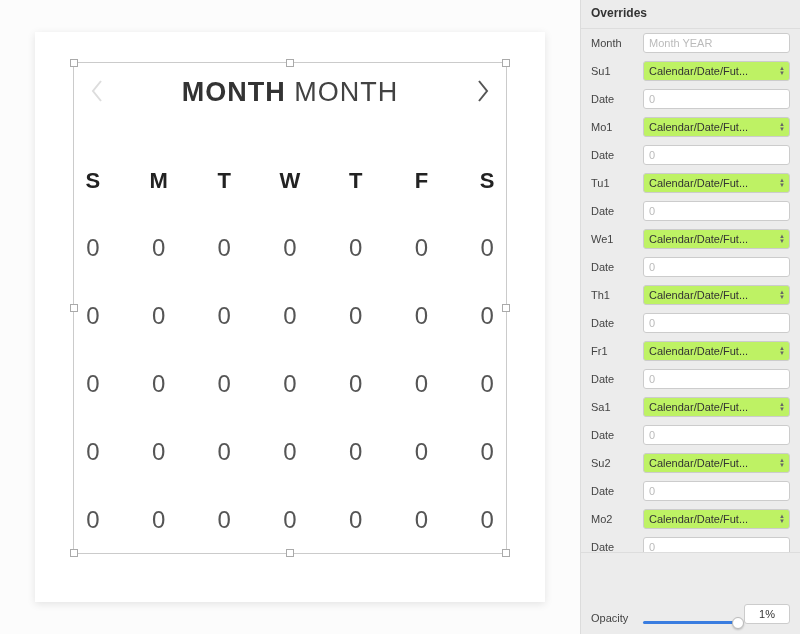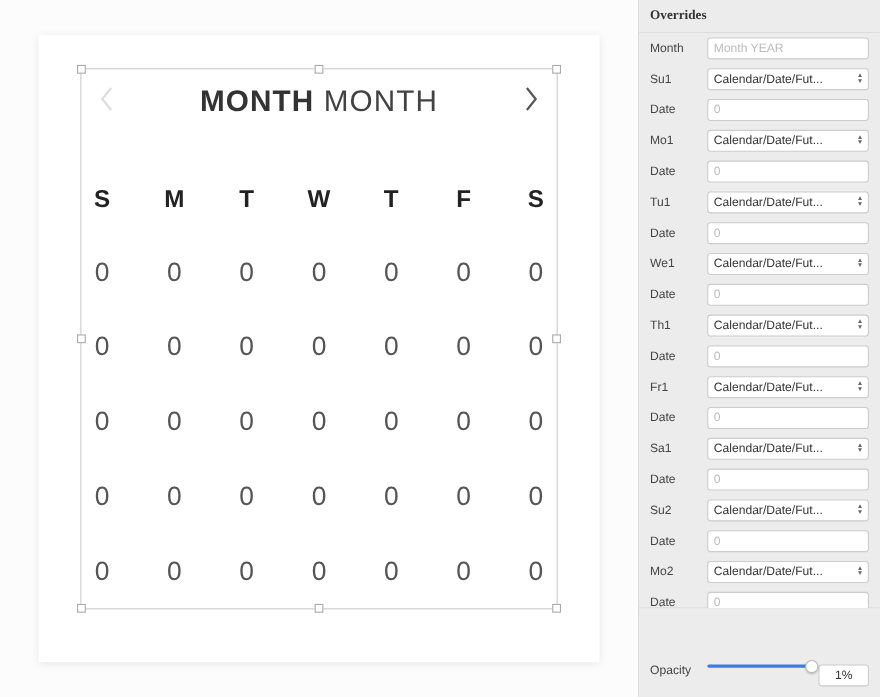--- a/index.html
+++ b/index.html
@@ -97,21 +97,20 @@
       font-size: 11px;
       color: #333;
       display: flex;
       flex-direction: column;
     }
     .section-title {
       font-weight: 600;
       padding: 6px 10px 8px;
       font-size: 12px;
       border-bottom: 1px solid #ddd;
-      font-family: Liberation Serif, serif;
     }
     .override-list {
       flex: 1;
       overflow-y: auto;
     }
     .prop-row {
       display: flex;
       align-items: center;
       padding: 3px 10px;
       gap: 6px;
@@ -132,21 +131,21 @@
       padding: 0 5px;
       color: #333;
       font-family: inherit;
       min-width: 0;
     }
     .prop-input::placeholder { color: #bbb; }
     .prop-select-wrap {
       flex: 1;
       display: flex;
       align-items: center;
-      background: #ffffff;
+      background: #bef264;
       border: 1px solid #ccc;
       border-radius: 3px;
       height: 20px;
       padding: 0 4px 0 5px;
       min-width: 0;
     }
     .prop-select-text {
       flex: 1;
       overflow: hidden;
       white-space: nowrap;
@@ -159,21 +158,21 @@
       line-height: 5px;
       color: #666;
       margin-left: 3px;
     }
     .bottom-section {
       border-top: 1px solid #ddd;
       padding: 6px 0;
     }
     .slider-row {
       display: flex;
-      align-items: flex-start;
+      align-items: flex-end;
       padding: 4px 10px;
       gap: 6px;
       margin-top: 41px;
     }
     .slider-track {
       flex: 1;
       height: 3px;
       background: #3a7de0;
       border-radius: 2px;
       position: relative;

